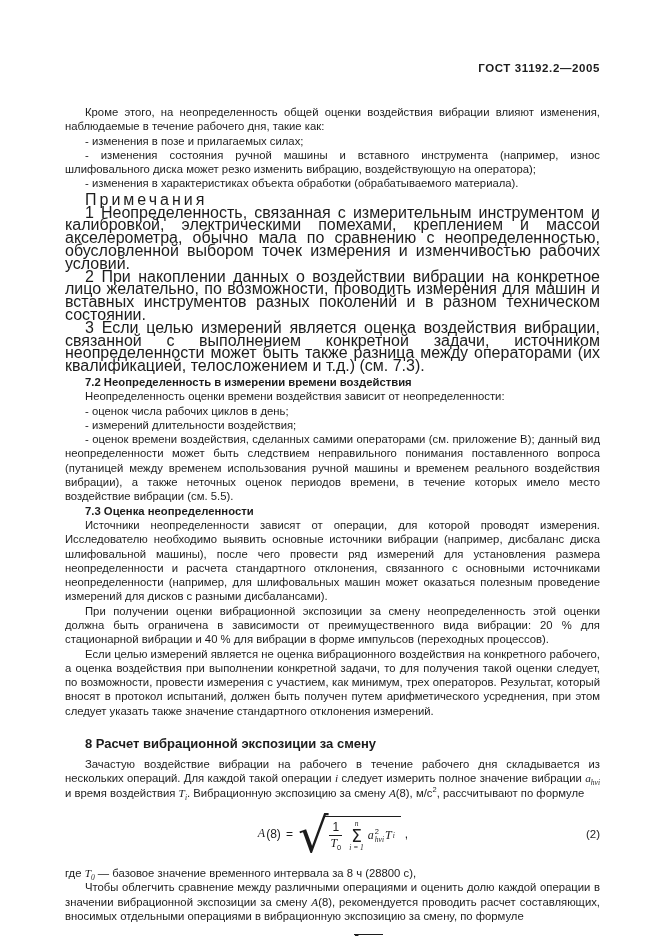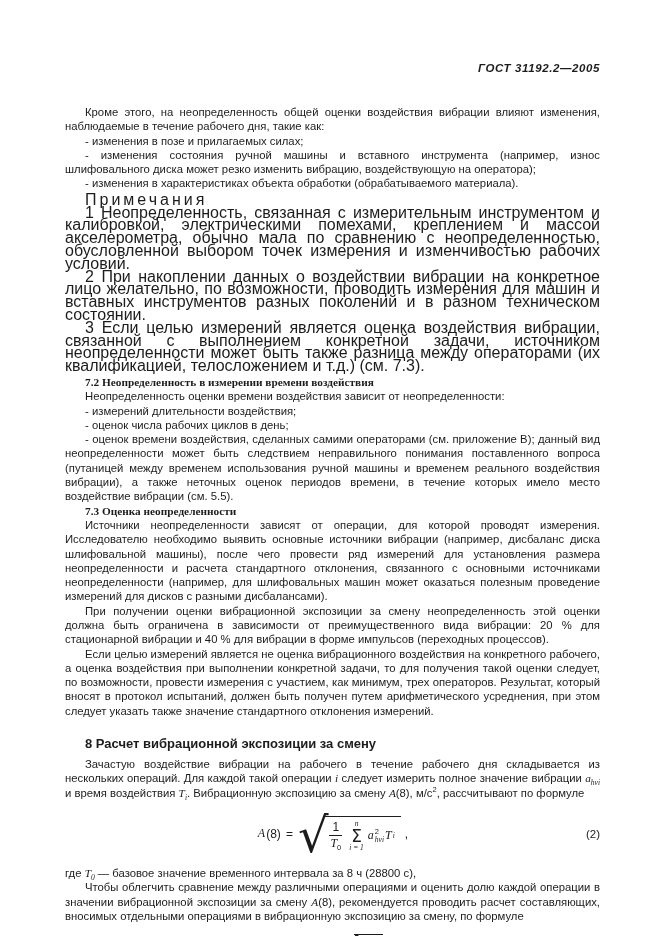--- a/index.html
+++ b/index.html
@@ -12,30 +12,29 @@
     box-sizing:border-box;
     padding:62px 61px 0 65px;
     overflow:hidden;
   }
   .doc-header{
     text-align:right;
     font-weight:bold;
     font-size:11.5px;
     letter-spacing:0.6px;
     margin:0 0 31px 0;
-    font-style:italic;
   }
   p{
     margin:0;
     font-size:11.3px;
     line-height:14.3px;
     text-align:justify;
     text-indent:20px;
   }
-  .bold{font-weight:bold;font-family:Liberation Serif, serif;}
+  .bold{font-weight:bold;}
   .notes{margin:3px 0 2px 0;}
   .notes p{font-size:16px;line-height:12.8px;}
   .notes-title{letter-spacing:3px;}
   .h8{
     font-size:13px;
     font-weight:bold;
     text-align:left;
     text-indent:20px;
     margin:18px 0 6px 0;
   }
@@ -129,22 +128,22 @@
 
   <div class="notes">
     <p class="notes-title">Примечания</p>
     <p>1 Неопределенность, связанная с измерительным инструментом и калибровкой, электрическими помехами, креплением и массой акселерометра, обычно мала по сравнению с неопределенностью, обусловленной выбором точек измерения и изменчивостью рабочих условий.</p>
     <p>2 При накоплении данных о воздействии вибрации на конкретное лицо желательно, по возможности, проводить измерения для машин и вставных инструментов разных поколений и в разном техническом состоянии.</p>
     <p>3 Если целью измерений является оценка воздействия вибрации, связанной с выполнением конкретной задачи, источником неопределенности может быть также разница между операторами (их квалификацией, телосложением и т.д.) (см. 7.3).</p>
   </div>
 
   <p class="bold">7.2 Неопределенность в измерении времени воздействия</p>
   <p>Неопределенность оценки времени воздействия зависит от неопределенности:</p>
+  <p>- оценок числа рабочих циклов в день;</p>
   <p>- измерений длительности воздействия;</p>
-  <p>- оценок числа рабочих циклов в день;</p>
   <p>- оценок времени воздействия, сделанных самими операторами (см. приложение В); данный вид неопределенности может быть следствием неправильного понимания поставленного вопроса (путаницей между временем использования ручной машины и временем реального воздействия вибрации), а также неточных оценок периодов времени, в течение которых имело место воздействие вибрации (см. 5.5).</p>
 
   <p class="bold">7.3 Оценка неопределенности</p>
   <p>Источники неопределенности зависят от операции, для которой проводят измерения. Исследователю необходимо выявить основные источники вибрации (например, дисбаланс диска шлифовальной машины), после чего провести ряд измерений для установления размера неопределенности и расчета стандартного отклонения, связанного с основными источниками неопределенности (например, для шлифовальных машин может оказаться полезным проведение измерений для дисков с разными дисбалансами).</p>
   <p>При получении оценки вибрационной экспозиции за смену неопределенность этой оценки должна быть ограничена в зависимости от преимущественного вида вибрации: 20 % для стационарной вибрации и 40 % для вибрации в форме импульсов (переходных процессов).</p>
   <p>Если целью измерений является не оценка вибрационного воздействия на конкретного рабочего, а оценка воздействия при выполнении конкретной задачи, то для получения такой оценки следует, по возможности, провести измерения с участием, как минимум, трех операторов. Результат, который вносят в протокол испытаний, должен быть получен путем арифметического усреднения, при этом следует указать также значение стандартного отклонения измерений.</p>
 
   <div class="h8">8 Расчет вибрационной экспозиции за смену</div>
 
   <p><span>Зачастую воздействие вибрации на рабочего в течение рабочего дня складывается из нескольких операций. Для каждой такой операции </span><span class="it">i</span><span> следует измерить полное значение вибрации </span><span class="it">a</span><span class="sb it">hvi</span><span> и время воздействия </span><span class="it">T</span><span class="sb it">i</span><span>. Вибрационную экспозицию за смену </span><span class="it">A</span><span>(8)</span><span>, м/с</span><span class="sp">2</span><span>, рассчитывают по формуле</span></p>

